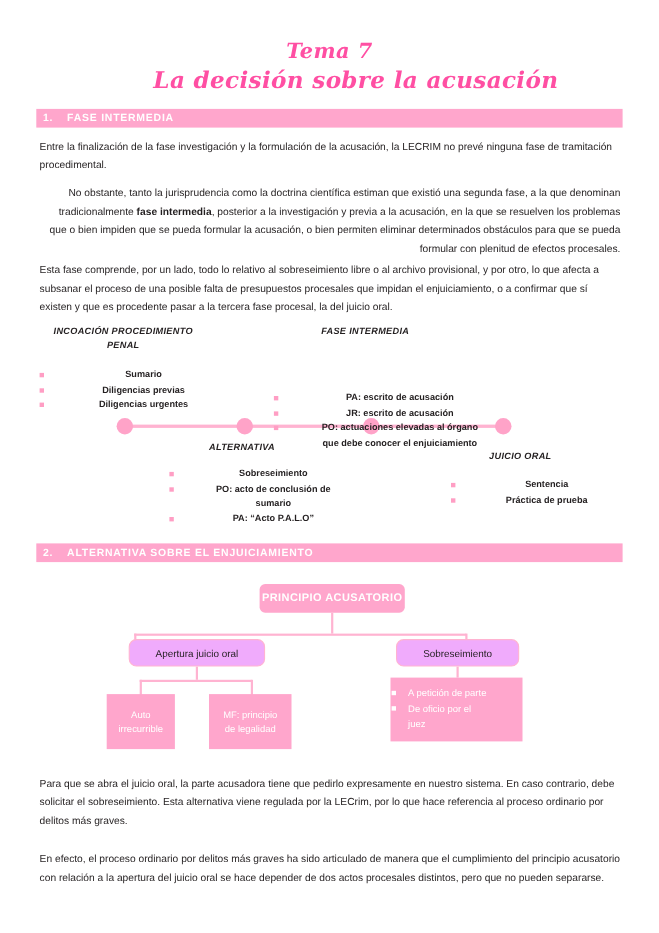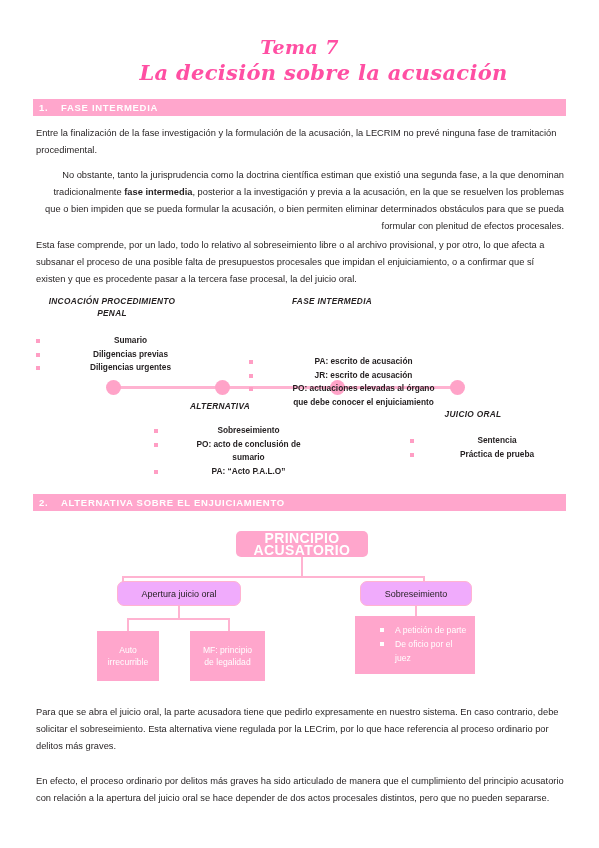--- a/index.html
+++ b/index.html
@@ -131,21 +131,21 @@
     background: #ff9ec4;
   }
   .tl-list .li.cont { padding-left: 18px; }
   .tl-list .li.cont::before { display: none; }
 
   
   .fc-box-solid {
     position: absolute;
     background: #ffa6cc;
     color: #ffffff;
-    font-size: 14px;
+    font-size: 10px;
     font-weight: bold;
     letter-spacing: 0.4px;
     display: flex;
     align-items: center;
     justify-content: center;
     border-radius: 5px;
     text-align: center;
     line-height: 12px;
   }
   .fc-box-outline {
@@ -170,21 +170,21 @@
     display: flex;
     align-items: center;
     justify-content: center;
     text-align: center;
     line-height: 12px;
     box-sizing: border-box;
   }
   .fc-box-fill.left {
     justify-content: flex-start;
     align-items: flex-start;
-    padding: 7px 4px 4px 24px;
+    padding: 7px 4px 4px 0;
     text-align: left;
   }
   .fc-list .li {
     position: relative;
     padding-left: 16px;
     line-height: 14px;
   }
   .fc-list .li::before {
     content: "";
     position: absolute;

